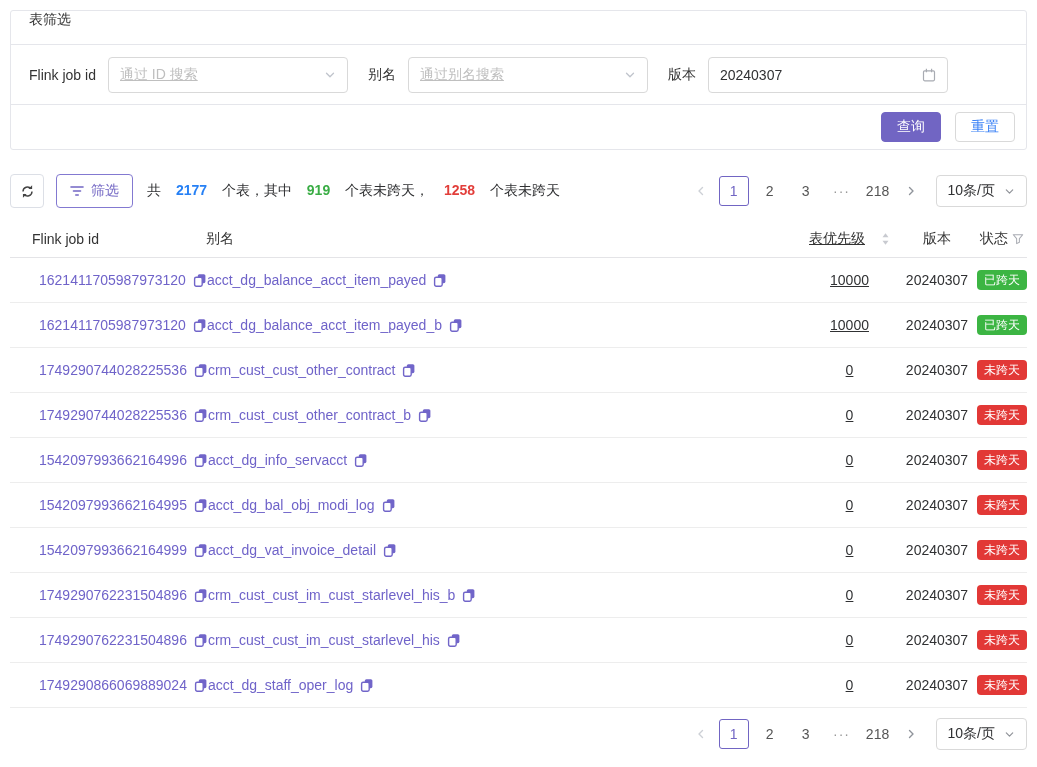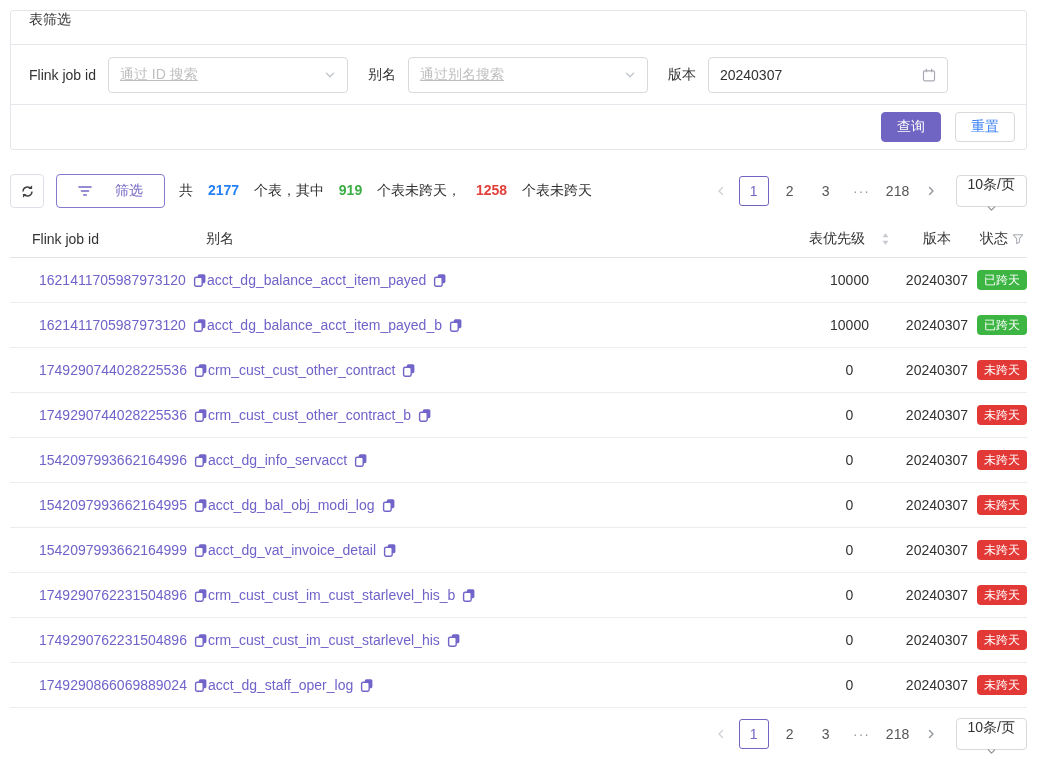--- a/index.html
+++ b/index.html
@@ -35,46 +35,46 @@
   .card-action-row{height:44px;display:flex;align-items:center;justify-content:flex-end;padding:0 11px;}
   .btn{height:30px;padding:0 15px;border-radius:4px;font-size:14px;cursor:pointer;border:1px solid transparent;
        display:inline-flex;align-items:center;justify-content:center;font-family:Liberation Sans, sans-serif;}
   .btn-primary{background:var(--accent);color:#fff;border-color:var(--accent);}
   .btn-default{background:#fff;color:#3b82f6;border-color:var(--input-border);margin-left:14px;}
 
   
   .toolbar{margin-top:24px;display:flex;align-items:center;}
   .icon-btn{width:34px;height:34px;border:1px solid #dcdfe6;border-radius:4px;background:#fff;
             display:flex;align-items:center;justify-content:center;cursor:pointer;}
-  .filter-btn{height:34px;margin-left:12px;padding:0 21px;border:1px solid #8379d1;border-radius:4px;
-              background:#fff;color:var(--accent);display:flex;align-items:center;gap:23px;cursor:pointer;font-size:14px;}
+  .filter-btn{height:34px;margin-left:12px;padding:0 13px;border:1px solid #8379d1;border-radius:4px;
+              background:#fff;color:var(--accent);display:flex;align-items:center;gap:7px;cursor:pointer;font-size:14px;}
   .summary{margin-left:14px;color:#303133;white-space:nowrap;}
   .summary b{font-weight:bold;margin:0 11px;}
   .num-blue{color:var(--blue);} .num-green{color:var(--green);} .num-red{color:var(--red);}
   .toolbar-right{margin-left:auto;display:flex;align-items:center;}
 
   
   .pagination{display:flex;align-items:center;}
   .page-item{min-width:30px;height:30px;margin:0 3px;display:flex;align-items:center;justify-content:center;
              color:#555;cursor:pointer;border:1px solid transparent;border-radius:3px;user-select:none;}
   .page-item.active{border-color:var(--accent);color:var(--accent);}
   .page-item.ellipsis{color:#999;letter-spacing:1px;}
   .page-nav{width:26px;height:30px;display:flex;align-items:center;justify-content:center;cursor:pointer;margin:0 2px;}
   .page-size-box{height:32px;margin-left:10px;border:1px solid var(--input-border);border-radius:4px;background:#fff;
-                 display:flex;align-items:center;gap:9px;padding:0 11px;cursor:pointer;color:#303133;flex-direction:column;}
+                 display:flex;align-items:center;gap:9px;padding:0 11px;cursor:pointer;color:#303133;}
 
   
   .table{margin-top:12px;}
   .tr{display:flex;align-items:center;height:45px;border-bottom:1px solid var(--row-border);}
   .thead .tr{height:38px;border-bottom:1px solid #e4e4e7;}
   .th{font-weight:500;color:#333;}
   .col-id{flex:0 0 196px;padding-left:29px;display:flex;align-items:center;gap:7px;}
   .thead .col-id{padding-left:22px;}
   .col-alias{flex:1;display:flex;align-items:center;gap:7px;}
-  .col-priority{flex:0 0 95px;display:flex;align-items:center;justify-content:center;gap:16px;}
+  .col-priority{flex:0 0 95px;display:flex;align-items:center;justify-content:center;gap:16px;text-decoration:underline;}
   .col-version{flex:0 0 80px;display:flex;align-items:center;justify-content:center;}
   .col-status{flex:0 0 50px;display:flex;align-items:center;justify-content:center;gap:4px;}
   .link{color:var(--link);text-decoration:none;cursor:pointer;white-space:nowrap;}
   .copy-icon{display:flex;align-items:center;cursor:pointer;}
   .badge{height:20px;line-height:20px;padding:0 7px;border-radius:4px;color:#fff;font-size:12px;white-space:nowrap;}
   .badge.success{background:var(--badge-green);}
   .badge.danger{background:var(--badge-red);}
 
   .bottom-bar{margin-top:10px;display:flex;align-items:center;justify-content:flex-end;}
   svg{display:block;}

